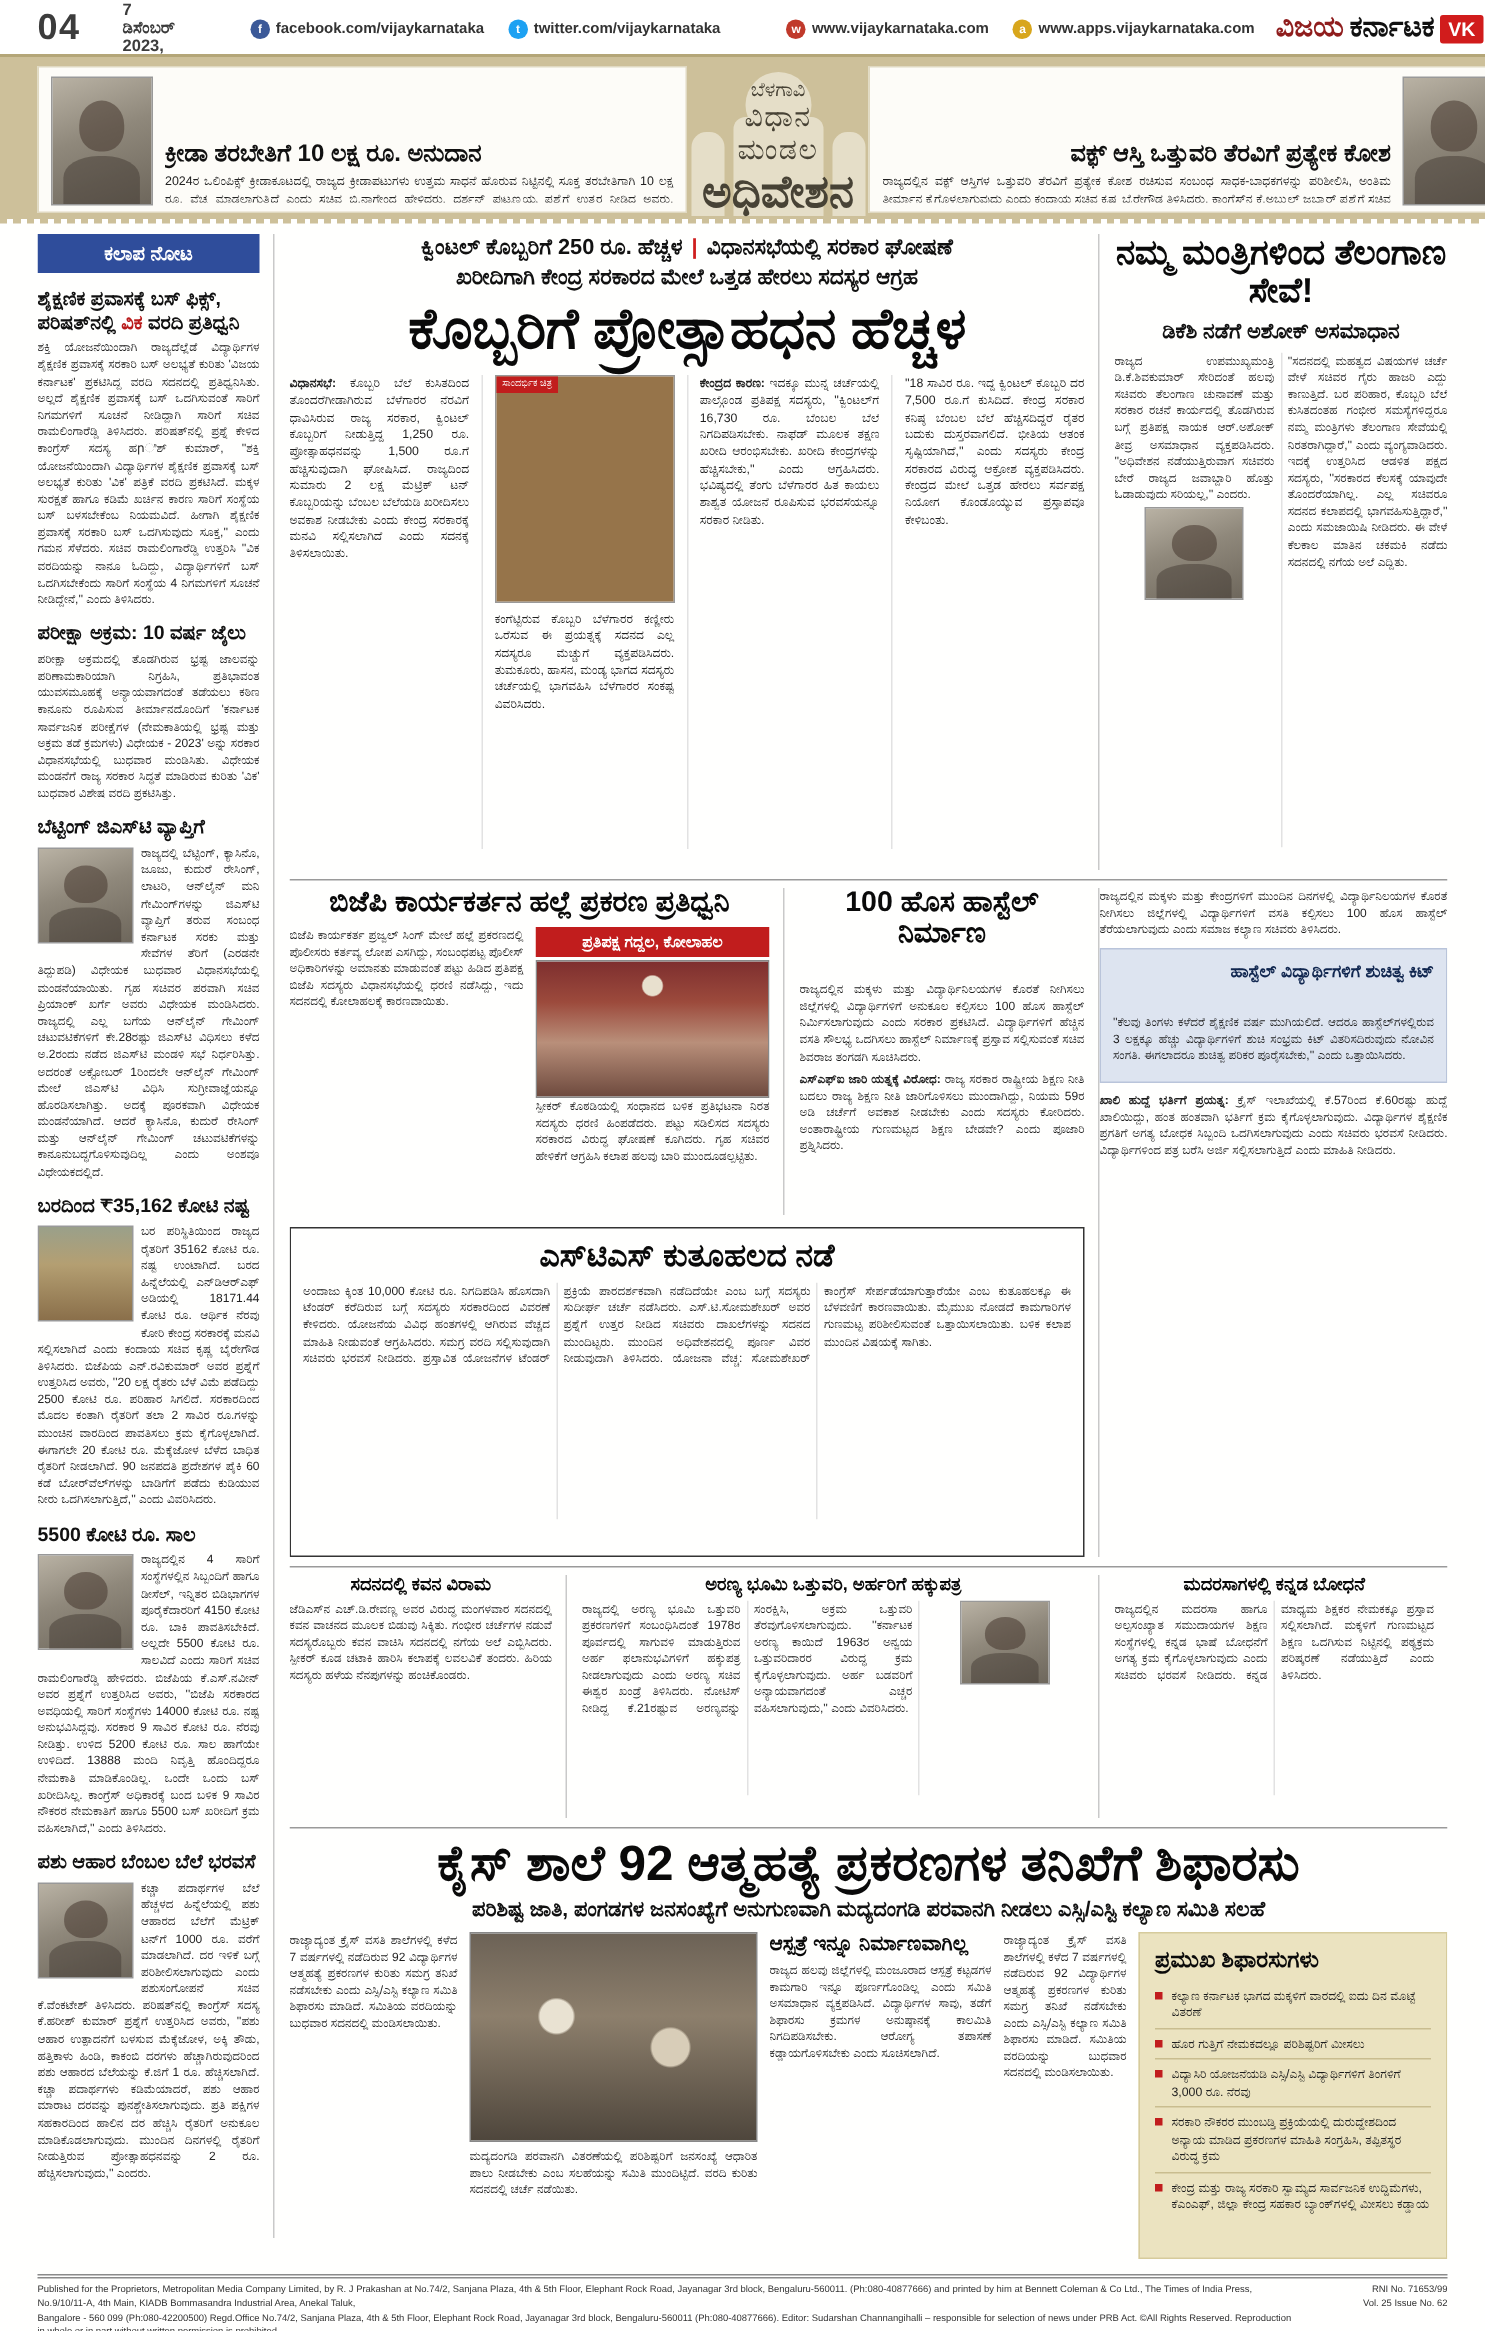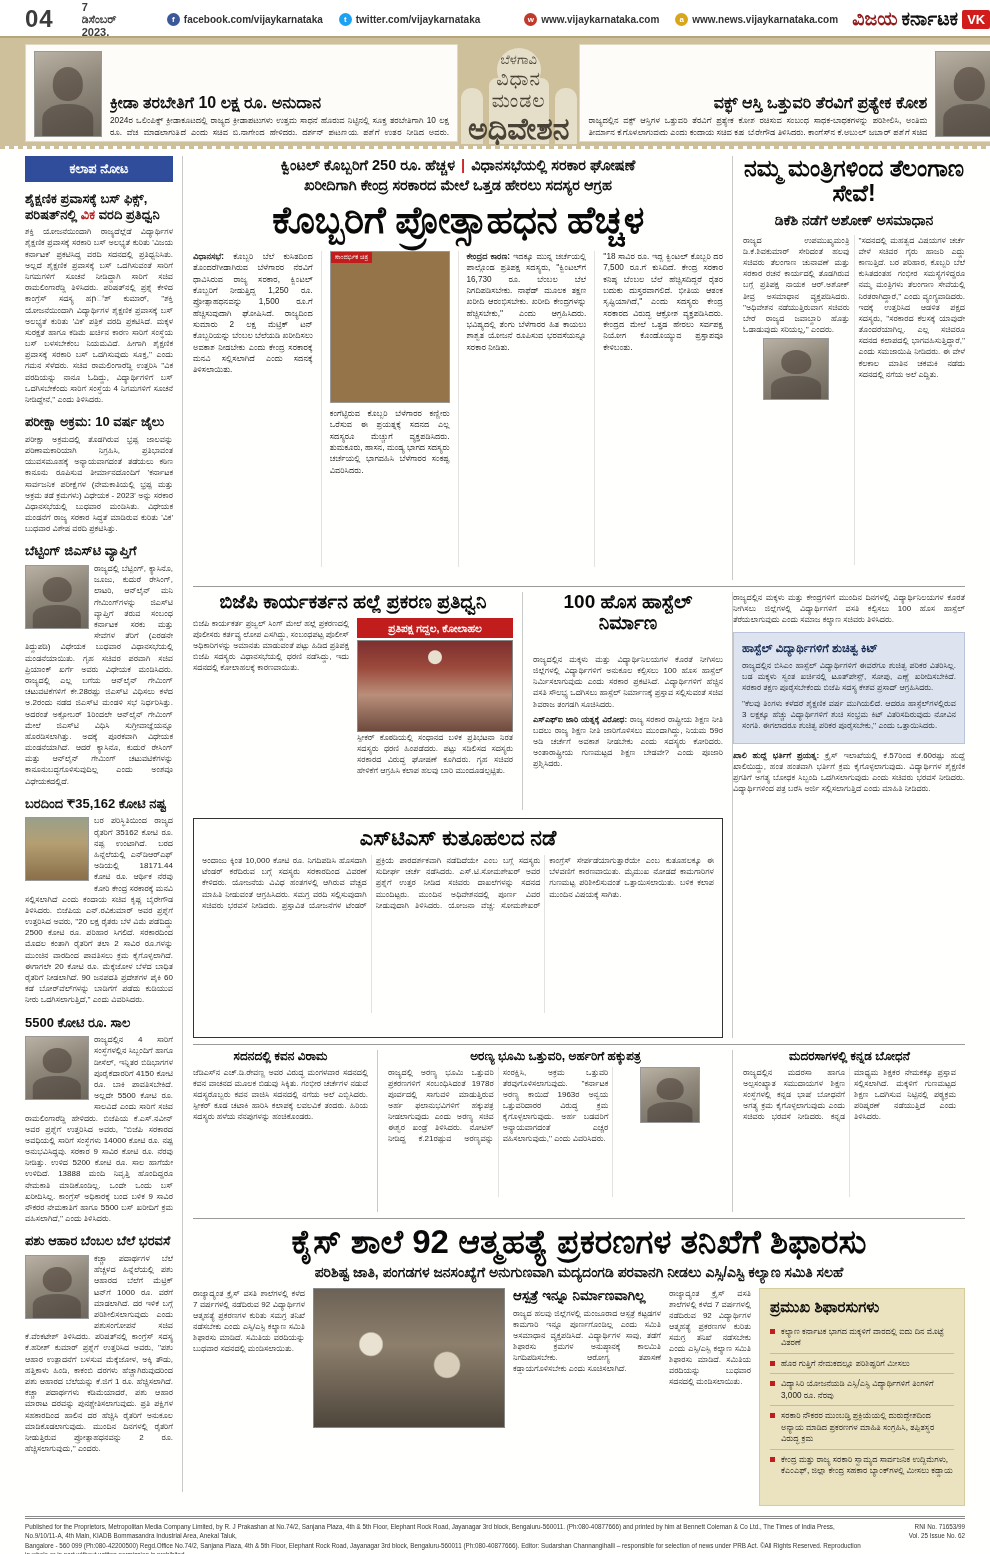--- a/index.html
+++ b/index.html
@@ -98,21 +98,21 @@
      radial-gradient(circle at 50% 18%, #e8e0ce 6%, transparent 7%),
      linear-gradient(180deg,#7e2f2f 0%,#9c4a3c 30%,#b98f7a 60%,#6e4a3e 100%); }
   .hostel { flex:1; overflow:hidden; }
   .hostel h2 { font-size:19px; text-align:center; line-height:1.1; margin-bottom:20px; color:#0a0a0a; }
   .hbody { font-size:8px; line-height:1.4; text-align:justify; overflow:hidden; }
   .stsbox { border:1.5px solid #333; margin-top:8px; padding:7px 8px; flex:1; overflow:hidden; }
   .stsbox h2 { text-align:center; font-size:21px; margin-bottom:5px; color:#0a0a0a; }
   .stscols { column-count:3; column-gap:9px; column-rule:1px solid #e2e2e2; font-size:8px; line-height:1.4; text-align:justify; height:158px; overflow:hidden; }
   .r2right { flex:1; overflow:hidden; font-size:8px; line-height:1.4; text-align:justify; }
   .kitbox { background:#dde4f0; border:1px solid #b9c4da; padding:7px 8px; margin:6px 0; }
-  .kitbox h3 { font-size:11.5px; text-align:left; margin-bottom:4px; color:#10264f; }
+  .kitbox h3 { font-size:11.5px; text-align:right; margin-bottom:20px; color:#10264f; }
   .kitbox p { font-size:8px; line-height:1.42; text-align:justify; margin-bottom:4px; }
 
   
   .row3 { display:flex; gap:10px; height:168px; border-top:1px solid #9a9a9a; margin-top:6px; padding-top:5px; overflow:hidden; }
   .r3a { flex:0 0 185px; } .r3b { flex:0 0 345px; } .r3c { flex:1; }
   .r3col { border-right:1px solid #c9c9c9; padding-right:9px; overflow:hidden; }
   .r3col:last-child { border-right:none; }
   .row3 h2 { font-size:12px; text-align:center; line-height:1.1; margin-bottom:4px; color:#0a0a0a; }
   .r3body { font-size:8px; line-height:1.38; text-align:justify; column-gap:9px; column-rule:1px solid #e2e2e2; height:130px; overflow:hidden; }
   .c2 { column-count:2; } .c3 { column-count:3; }
@@ -162,21 +162,21 @@
           <span>twitter.com/vijaykarnataka</span>
         </a>
     </span>
     <span class="tb-links">
       <a class="tb-link">
           <span class="soc ww">w</span>
           <span>www.vijaykarnataka.com</span>
         </a>
       <a class="tb-link">
           <span class="soc ap">a</span>
-          <span>www.news.vijaykarnataka.com</span>
+          <span>www.apps.vijaykarnataka.com</span>
         </a>
     </span>
     <span class="vklogo">
       <span class="vk1">ವಿಜಯ</span>
       <span class="vk2">ಕರ್ನಾಟಕ</span>
       <span class="vkbadge">VK</span>
     </span>
   </div>
 
   <div class="band">
@@ -314,21 +314,20 @@
             <h2>ಎಸ್‌ಟಿಎಸ್ ಕುತೂಹಲದ ನಡೆ</h2>
             <div class="stscols">
               <span>ಅಂದಾಜು ಕ್ಕಿಂತ 10,000 ಕೋಟಿ ರೂ. ನಿಗದಿಪಡಿಸಿ ಹೊಸದಾಗಿ ಟೆಂಡರ್ ಕರೆದಿರುವ ಬಗ್ಗೆ ಸದಸ್ಯರು ಸರಕಾರದಿಂದ ವಿವರಣೆ ಕೇಳಿದರು. ಯೋಜನೆಯ ವಿವಿಧ ಹಂತಗಳಲ್ಲಿ ಆಗಿರುವ ವೆಚ್ಚದ ಮಾಹಿತಿ ನೀಡುವಂತೆ ಆಗ್ರಹಿಸಿದರು. ಸಮಗ್ರ ವರದಿ ಸಲ್ಲಿಸುವುದಾಗಿ ಸಚಿವರು ಭರವಸೆ ನೀಡಿದರು.</span> <span>ಪ್ರಸ್ತಾವಿತ ಯೋಜನೆಗಳ ಟೆಂಡರ್ ಪ್ರಕ್ರಿಯೆ ಪಾರದರ್ಶಕವಾಗಿ ನಡೆದಿದೆಯೇ ಎಂಬ ಬಗ್ಗೆ ಸದಸ್ಯರು ಸುದೀರ್ಘ ಚರ್ಚೆ ನಡೆಸಿದರು. ಎಸ್.ಟಿ.ಸೋಮಶೇಖರ್ ಅವರ ಪ್ರಶ್ನೆಗೆ ಉತ್ತರ ನೀಡಿದ ಸಚಿವರು ದಾಖಲೆಗಳನ್ನು ಸದನದ ಮುಂದಿಟ್ಟರು. ಮುಂದಿನ ಅಧಿವೇಶನದಲ್ಲಿ ಪೂರ್ಣ ವಿವರ ನೀಡುವುದಾಗಿ ತಿಳಿಸಿದರು.</span> <span>ಯೋಜನಾ ವೆಚ್ಚ: ಸೋಮಶೇಖರ್ ಕಾಂಗ್ರೆಸ್ ಸೇರ್ಪಡೆಯಾಗುತ್ತಾರೆಯೇ ಎಂಬ ಕುತೂಹಲಕ್ಕೂ ಈ ಬೆಳವಣಿಗೆ ಕಾರಣವಾಯಿತು. ಮೈಮುಖ ನೋಡದೆ ಕಾಮಗಾರಿಗಳ ಗುಣಮಟ್ಟ ಪರಿಶೀಲಿಸುವಂತೆ ಒತ್ತಾಯಿಸಲಾಯಿತು. ಬಳಿಕ ಕಲಾಪ ಮುಂದಿನ ವಿಷಯಕ್ಕೆ ಸಾಗಿತು.</span>
             </div>
           </div>
         </div>
         <div class="r2right">
           <p>ರಾಜ್ಯದಲ್ಲಿನ ಮಕ್ಕಳು ಮತ್ತು ಕೇಂದ್ರಗಳಿಗೆ ಮುಂದಿನ ದಿನಗಳಲ್ಲಿ ವಿದ್ಯಾರ್ಥಿನಿಲಯಗಳ ಕೊರತೆ ನೀಗಿಸಲು ಜಿಲ್ಲೆಗಳಲ್ಲಿ ವಿದ್ಯಾರ್ಥಿಗಳಿಗೆ ವಸತಿ ಕಲ್ಪಿಸಲು 100 ಹೊಸ ಹಾಸ್ಟೆಲ್ ತೆರೆಯಲಾಗುವುದು ಎಂದು ಸಮಾಜ ಕಲ್ಯಾಣ ಸಚಿವರು ತಿಳಿಸಿದರು.</p>
           <div class="kitbox">
             <h3>ಹಾಸ್ಟೆಲ್ ವಿದ್ಯಾರ್ಥಿಗಳಿಗೆ ಶುಚಿತ್ವ ಕಿಟ್</h3>
-            <p>ರಾಜ್ಯದಲ್ಲಿನ ಬಿಸಿಎಂ ಹಾಸ್ಟೆಲ್ ವಿದ್ಯಾರ್ಥಿಗಳಿಗೆ ಈವರೆಗೂ ಶುಚಿತ್ವ ಪರಿಕರ ವಿತರಿಸಿಲ್ಲ. ಬಡ ಮಕ್ಕಳು ಸ್ವಂತ ಖರ್ಚಿನಲ್ಲಿ ಟೂತ್‌ಪೇಸ್ಟ್, ಸೋಪು, ಎಣ್ಣೆ ಖರೀದಿಸಬೇಕಿದೆ. ಸರಕಾರ ತಕ್ಷಣ ಪೂರೈಸಬೇಕೆಂದು ಬಿಜೆಪಿ ಸದಸ್ಯ ಕೇಶವ ಪ್ರಸಾದ್ ಆಗ್ರಹಿಸಿದರು.</p>
             <p>''ಕೆಲವು ತಿಂಗಳು ಕಳೆದರೆ ಶೈಕ್ಷಣಿಕ ವರ್ಷ ಮುಗಿಯಲಿದೆ. ಆದರೂ ಹಾಸ್ಟೆಲ್‌ಗಳಲ್ಲಿರುವ 3 ಲಕ್ಷಕ್ಕೂ ಹೆಚ್ಚು ವಿದ್ಯಾರ್ಥಿಗಳಿಗೆ ಶುಚಿ ಸಂಭ್ರಮ ಕಿಟ್ ವಿತರಿಸದಿರುವುದು ನೋವಿನ ಸಂಗತಿ. ಈಗಲಾದರೂ ಶುಚಿತ್ವ ಪರಿಕರ ಪೂರೈಸಬೇಕು,'' ಎಂದು ಒತ್ತಾಯಿಸಿದರು.</p>
           </div>
           <p><span class="lead-in">ಖಾಲಿ ಹುದ್ದೆ ಭರ್ತಿಗೆ ಪ್ರಯತ್ನ:</span><span> ಕ್ರೈಸ್ ಇಲಾಖೆಯಲ್ಲಿ ಕೆ.57ರಿಂದ ಕೆ.60ರಷ್ಟು ಹುದ್ದೆ ಖಾಲಿಯಿದ್ದು, ಹಂತ ಹಂತವಾಗಿ ಭರ್ತಿಗೆ ಕ್ರಮ ಕೈಗೊಳ್ಳಲಾಗುವುದು. ವಿದ್ಯಾರ್ಥಿಗಳ ಶೈಕ್ಷಣಿಕ ಪ್ರಗತಿಗೆ ಅಗತ್ಯ ಬೋಧಕ ಸಿಬ್ಬಂದಿ ಒದಗಿಸಲಾಗುವುದು ಎಂದು ಸಚಿವರು ಭರವಸೆ ನೀಡಿದರು. ವಿದ್ಯಾರ್ಥಿಗಳಿಂದ ಪತ್ರ ಬರೆಸಿ ಅರ್ಜಿ ಸಲ್ಲಿಸಲಾಗುತ್ತಿದೆ ಎಂದು ಮಾಹಿತಿ ನೀಡಿದರು.</span></p>
         </div>
       </div>
 
       <div class="row3">
         <div class="r3a r3col">
           <h2>ಸದನದಲ್ಲಿ ಕವನ ವಿರಾಮ</h2>
           <div class="r3body">ಜೆಡಿಎಸ್‌ನ ಎಚ್.ಡಿ.ರೇವಣ್ಣ ಅವರ ವಿರುದ್ಧ ಮಂಗಳವಾರ ಸದನದಲ್ಲಿ ಕವನ ವಾಚನದ ಮೂಲಕ ಬಿಡುವು ಸಿಕ್ಕಿತು. ಗಂಭೀರ ಚರ್ಚೆಗಳ ನಡುವೆ ಸದಸ್ಯರೊಬ್ಬರು ಕವನ ವಾಚಿಸಿ ಸದನದಲ್ಲಿ ನಗೆಯ ಅಲೆ ಎಬ್ಬಿಸಿದರು. ಸ್ಪೀಕರ್ ಕೂಡ ಚಟಾಕಿ ಹಾರಿಸಿ ಕಲಾಪಕ್ಕೆ ಲವಲವಿಕೆ ತಂದರು. ಹಿರಿಯ ಸದಸ್ಯರು ಹಳೆಯ ನೆನಪುಗಳನ್ನು ಹಂಚಿಕೊಂಡರು.</div>
@@ -346,20 +345,21 @@
         </div>
       </div>
 
       <div class="row4">
         <div class="bigh2">ಕೈಸ್ ಶಾಲೆ 92 ಆತ್ಮಹತ್ಯೆ ಪ್ರಕರಣಗಳ ತನಿಖೆಗೆ ಶಿಫಾರಸು</div>
         <div class="sub">ಪರಿಶಿಷ್ಟ ಜಾತಿ, ಪಂಗಡಗಳ ಜನಸಂಖ್ಯೆಗೆ ಅನುಗುಣವಾಗಿ ಮದ್ಯದಂಗಡಿ ಪರವಾನಗಿ ನೀಡಲು ಎಸ್ಸಿ/ಎಸ್ಟಿ ಕಲ್ಯಾಣ ಸಮಿತಿ ಸಲಹೆ</div>
         <div class="r4cols">
           <div class="r4a r4t">ರಾಜ್ಯಾದ್ಯಂತ ಕ್ರೈಸ್ ವಸತಿ ಶಾಲೆಗಳಲ್ಲಿ ಕಳೆದ 7 ವರ್ಷಗಳಲ್ಲಿ ನಡೆದಿರುವ 92 ವಿದ್ಯಾರ್ಥಿಗಳ ಆತ್ಮಹತ್ಯೆ ಪ್ರಕರಣಗಳ ಕುರಿತು ಸಮಗ್ರ ತನಿಖೆ ನಡೆಸಬೇಕು ಎಂದು ಎಸ್ಸಿ/ಎಸ್ಟಿ ಕಲ್ಯಾಣ ಸಮಿತಿ ಶಿಫಾರಸು ಮಾಡಿದೆ. ಸಮಿತಿಯ ವರದಿಯನ್ನು ಬುಧವಾರ ಸದನದಲ್ಲಿ ಮಂಡಿಸಲಾಯಿತು.</div>
           <div class="r4photo">
             <div class="assembly2"></div>
+            <div class="r4t" style="margin-top:4px;">ಮದ್ಯದಂಗಡಿ ಪರವಾನಗಿ ವಿತರಣೆಯಲ್ಲಿ ಪರಿಶಿಷ್ಟರಿಗೆ ಜನಸಂಖ್ಯೆ ಆಧಾರಿತ ಪಾಲು ನೀಡಬೇಕು ಎಂಬ ಸಲಹೆಯನ್ನು ಸಮಿತಿ ಮುಂದಿಟ್ಟಿದೆ. ವರದಿ ಕುರಿತು ಸದನದಲ್ಲಿ ಚರ್ಚೆ ನಡೆಯಿತು.</div>
           </div>
           <div class="r4c">
             <div class="inset-title">ಆಸ್ಪತ್ರೆ ಇನ್ನೂ ನಿರ್ಮಾಣವಾಗಿಲ್ಲ</div>
             <div class="r4t">ರಾಜ್ಯದ ಹಲವು ಜಿಲ್ಲೆಗಳಲ್ಲಿ ಮಂಜೂರಾದ ಆಸ್ಪತ್ರೆ ಕಟ್ಟಡಗಳ ಕಾಮಗಾರಿ ಇನ್ನೂ ಪೂರ್ಣಗೊಂಡಿಲ್ಲ ಎಂದು ಸಮಿತಿ ಅಸಮಾಧಾನ ವ್ಯಕ್ತಪಡಿಸಿದೆ. ವಿದ್ಯಾರ್ಥಿಗಳ ಸಾವು, ತಡೆಗೆ ಶಿಫಾರಸು ಕ್ರಮಗಳ ಅನುಷ್ಠಾನಕ್ಕೆ ಕಾಲಮಿತಿ ನಿಗದಿಪಡಿಸಬೇಕು. ಆರೋಗ್ಯ ತಪಾಸಣೆ ಕಡ್ಡಾಯಗೊಳಿಸಬೇಕು ಎಂದು ಸೂಚಿಸಲಾಗಿದೆ.</div>
           </div>
           <div class="r4d r4t">ರಾಜ್ಯಾದ್ಯಂತ ಕ್ರೈಸ್ ವಸತಿ ಶಾಲೆಗಳಲ್ಲಿ ಕಳೆದ 7 ವರ್ಷಗಳಲ್ಲಿ ನಡೆದಿರುವ 92 ವಿದ್ಯಾರ್ಥಿಗಳ ಆತ್ಮಹತ್ಯೆ ಪ್ರಕರಣಗಳ ಕುರಿತು ಸಮಗ್ರ ತನಿಖೆ ನಡೆಸಬೇಕು ಎಂದು ಎಸ್ಸಿ/ಎಸ್ಟಿ ಕಲ್ಯಾಣ ಸಮಿತಿ ಶಿಫಾರಸು ಮಾಡಿದೆ. ಸಮಿತಿಯ ವರದಿಯನ್ನು ಬುಧವಾರ ಸದನದಲ್ಲಿ ಮಂಡಿಸಲಾಯಿತು.</div>
           <div class="recbox">
             <h3>ಪ್ರಮುಖ ಶಿಫಾರಸುಗಳು</h3>
             <ul>
               <li>ಕಲ್ಯಾಣ ಕರ್ನಾಟಕ ಭಾಗದ ಮಕ್ಕಳಿಗೆ ವಾರದಲ್ಲಿ ಐದು ದಿನ ಮೊಟ್ಟೆ ವಿತರಣೆ</li>

